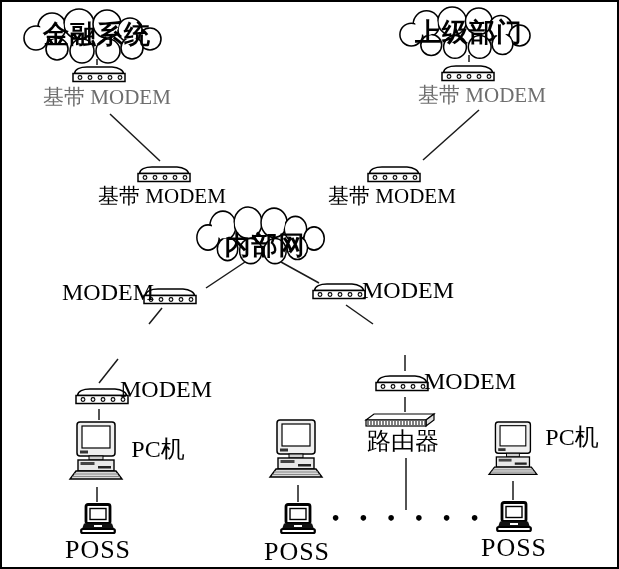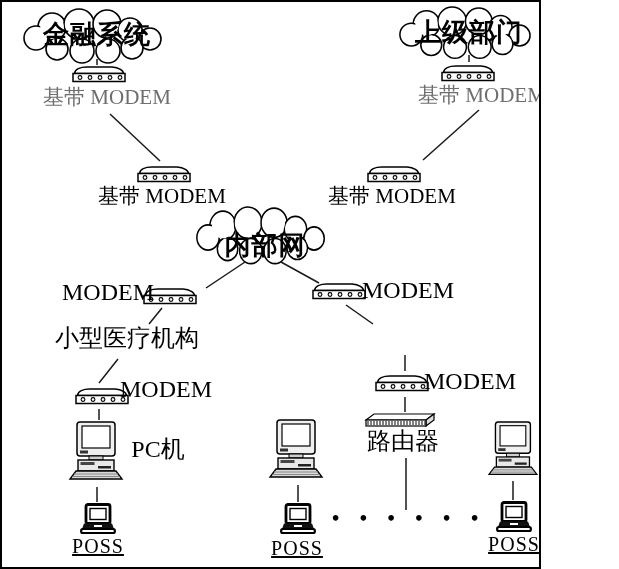--- a/index.html
+++ b/index.html
@@ -1,33 +1,33 @@
 <!DOCTYPE html>
 <html><head>
 <meta charset="utf-8">
 <style>
   html,body{margin:0;padding:0;background:#fff;}
   .stage{
-    position:relative;width:541px;height:569px;
+    position:relative;width:619px;height:569px;
     box-sizing:border-box;border:2px solid #000;background:#fff;
     font-family:"Liberation Serif","DejaVu Serif",serif;
     overflow:hidden;
     padding-left:44px;
   }
   .stage svg{position:absolute;left:0;top:0;}
   .lbl{
     position:absolute;transform:translateX(-50%);
     white-space:nowrap;color:#000;font-size:21px;line-height:1.05;
     font-family:"Liberation Serif","DejaVu Serif",serif;
   }
   .cloud-text{font-size:26px;font-weight:bold;letter-spacing:1px;}
   .muted{color:#6e6e6e;}
   .big{font-size:24px;}
   .modemlbl{font-size:24px;}
-  .poss{font-size:20px;letter-spacing:1px;text-decoration:underline;}
+  .poss{font-size:26px;letter-spacing:1px;}
   .dots{font-size:16px;font-weight:bold;letter-spacing:6px;font-family:"DejaVu Sans",sans-serif;}
 </style>
 </head>
 <body>
 
 <div class="stage">
 
   <svg width="615" height="565" viewBox="0 0 615 565">
     <defs>
       <g id="cloud">
@@ -142,21 +142,20 @@
   <div class="lbl cloud-text" style="left:263px;top:230px;">内部网</div>
 
   <div class="lbl muted" style="left:105px;top:84px;">基带 MODEM</div>
   <div class="lbl muted" style="left:480px;top:82px;">基带 MODEM</div>
   <div class="lbl" style="left:160px;top:183px;">基带 MODEM</div>
   <div class="lbl" style="left:390px;top:183px;">基带 MODEM</div>
 
   <div class="lbl modemlbl" style="left:106px;top:278px;">MODEM</div>
   <div class="lbl modemlbl" style="left:406px;top:276px;">MODEM</div>
 
-  <div class="lbl big" style="left:125px;top:324px;">小型医疗机构</div>
 
   <div class="lbl modemlbl" style="left:164px;top:375px;">MODEM</div>
   <div class="lbl modemlbl" style="left:468px;top:367px;">MODEM</div>
 
   <div class="lbl big" style="left:401px;top:427px;text-align:right;">路由器</div>
 
   <div class="lbl big" style="left:156px;top:435px;">PC机</div>
   <div class="lbl big" style="left:570px;top:423px;">PC机</div>
 
   <div class="lbl poss" style="left:96px;top:534px;">POSS</div>

